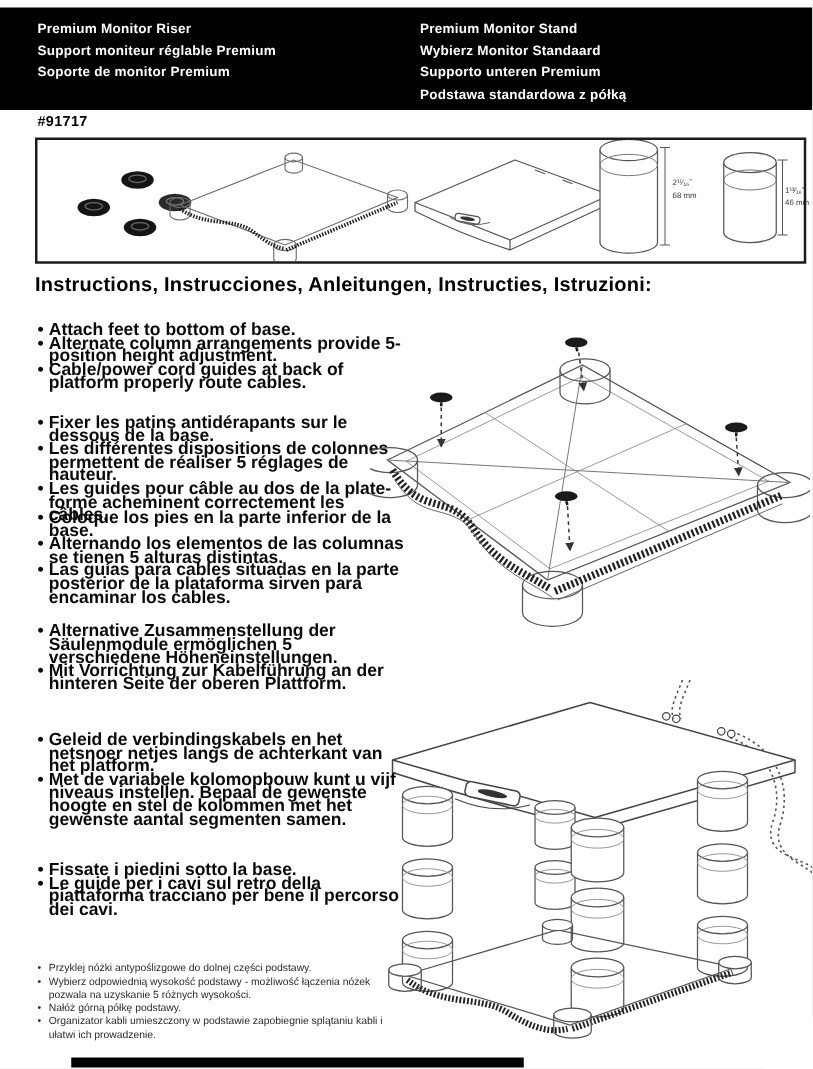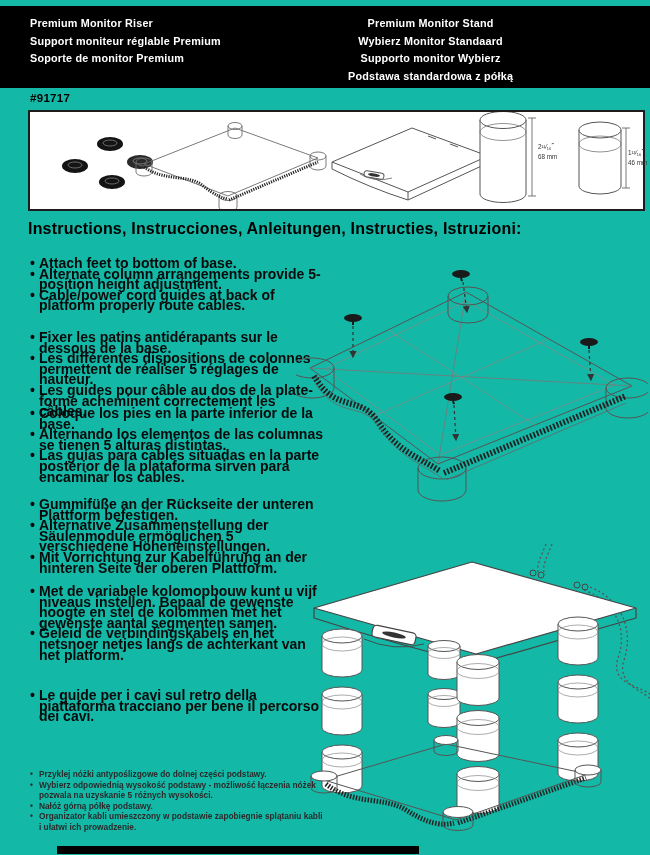--- a/index.html
+++ b/index.html
@@ -1,38 +1,38 @@
 <!DOCTYPE html>
 <html><head>
 <meta charset="utf-8">
 <style>
   html,body{margin:0;padding:0;background:#e8e8e8;}
-  .page{position:relative;width:650px;height:855px;background:#14b8a6;overflow:hidden;
+  .page{position:relative;width:650px;height:855px;background:#ffffff;overflow:hidden;
         font-family:"Liberation Sans",sans-serif;color:#000;margin:0 auto;}
   
   .header{position:absolute;left:0;top:6px;width:650px;height:82px;background:#000;}
   ul.hlines{list-style:none;margin:0;padding:0;position:absolute;top:9px;}
   ul.hlines li{color:#fff;font-size:10.8px;font-weight:bold;line-height:17.5px;letter-spacing:.2px;white-space:nowrap;}
   .hl-left{left:30px;}
-  .hl-right{left:348px;text-align:center;}
+  .hl-right{left:336px;}
   
   .partnum{position:absolute;left:30px;top:92px;font-size:11.5px;font-weight:bold;letter-spacing:.3px;}
   
   .partsbox{position:absolute;left:28px;top:110px;width:613px;height:97px;border:2px solid #1c1c1c;background:#fff;}
   .dim{position:absolute;font-size:6.3px;line-height:1.65;color:#333;white-space:nowrap;}
   .dim span{display:block;}
   .dim-tall{left:508px;top:30px;}
   .dim-short{left:598px;top:36px;}
   
   .heading{position:absolute;left:28px;top:220px;font-size:16px;font-weight:bold;letter-spacing:.2px;}
   
   ul.bullets{list-style:none;margin:0;padding:0;position:absolute;left:30px;width:294px;}
   ul.bullets li{position:relative;padding-left:9px;font-size:14px;font-weight:bold;line-height:10.6px;color:#0a0a0a;}
   ul.bullets li::before{content:"\2022";position:absolute;left:0;top:0;}
-  ul.bullets.plain li{font-weight:bold;color:#2a2a2a;font-size:8.3px;}
+  ul.bullets.plain li{font-weight:normal;color:#2a2a2a;font-size:8.3px;}
   
   .diagram{position:absolute;}
   .d1{left:296px;top:256px;width:352px;height:250px;}
   .d2{left:294px;top:544px;width:358px;height:292px;}
   svg{display:block;}
   .footerbar{position:absolute;left:57px;top:846px;width:362px;height:8px;background:#000;}
 </style>
 </head>
 <body>
 
@@ -40,21 +40,21 @@
 
   <div class="header">
     <ul class="hlines hl-left">
         <li>Premium Monitor Riser</li>
         <li>Support moniteur réglable Premium</li>
         <li>Soporte de monitor Premium</li>
       </ul>
     <ul class="hlines hl-right">
         <li>Premium Monitor Stand</li>
         <li>Wybierz Monitor Standaard</li>
-        <li>Supporto monitor Wybierz</li>
+        <li>Supporto unteren Premium</li>
         <li>Podstawa standardowa z półką</li>
       </ul>
   </div>
 
   <div class="partnum">#91717</div>
 
   <div class="partsbox">
     <svg width="613" height="97" viewBox="0 0 613 97">
 
       <g stroke="none">
@@ -134,29 +134,29 @@
       <li>Fixer les patins antidérapants sur le dessous de la base.</li>
       <li>Les différentes dispositions de colonnes permettent de réaliser 5 réglages de hauteur.</li>
       <li>Les guides pour câble au dos de la plate-forme acheminent correctement les câbles.</li>
     </ul>
   <ul class="bullets" style="top:408px">
       <li>Coloque los pies en la parte inferior de la base.</li>
       <li>Alternando los elementos de las columnas se tienen 5 alturas distintas.</li>
       <li>Las guías para cables situadas en la parte posterior de la plataforma sirven para encaminar los cables.</li>
     </ul>
   <ul class="bullets" style="top:499px">
-      <li>Gummifüße an der Rückseite der unteren Plattform befestigen.</li>
       <li>Alternative Zusammenstellung der Säulenmodule ermöglichen 5 verschiedene Höheneinstellungen.</li>
       <li>Mit Vorrichtung zur Kabelführung an der hinteren Seite der oberen Plattform.</li>
     </ul>
   <ul class="bullets" style="top:586px">
+      <li>Geleid de verbindingskabels en het netsnoer netjes langs de achterkant van het platform.</li>
       <li>Met de variabele kolomopbouw kunt u vijf niveaus instellen. Bepaal de gewenste hoogte en stel de kolommen met het gewenste aantal segmenten samen.</li>
-      <li>Geleid de verbindingskabels en het netsnoer netjes langs de achterkant van het platform.</li>
     </ul>
   <ul class="bullets" style="top:690px">
+      <li>Fissate i piedini sotto la base.</li>
       <li>Le guide per i cavi sul retro della piattaforma tracciano per bene il percorso dei cavi.</li>
     </ul>
   <ul class="bullets plain" style="top:769px">
       <li>Przyklej nóżki antypoślizgowe do dolnej części podstawy.</li>
       <li>Wybierz odpowiednią wysokość podstawy - możliwość łączenia nóżek pozwala na uzyskanie 5 różnych wysokości.</li>
       <li>Nałóż górną półkę podstawy.</li>
       <li>Organizator kabli umieszczony w podstawie zapobiegnie splątaniu kabli i ułatwi ich prowadzenie.</li>
     </ul>
 
   <div class="diagram d1">

